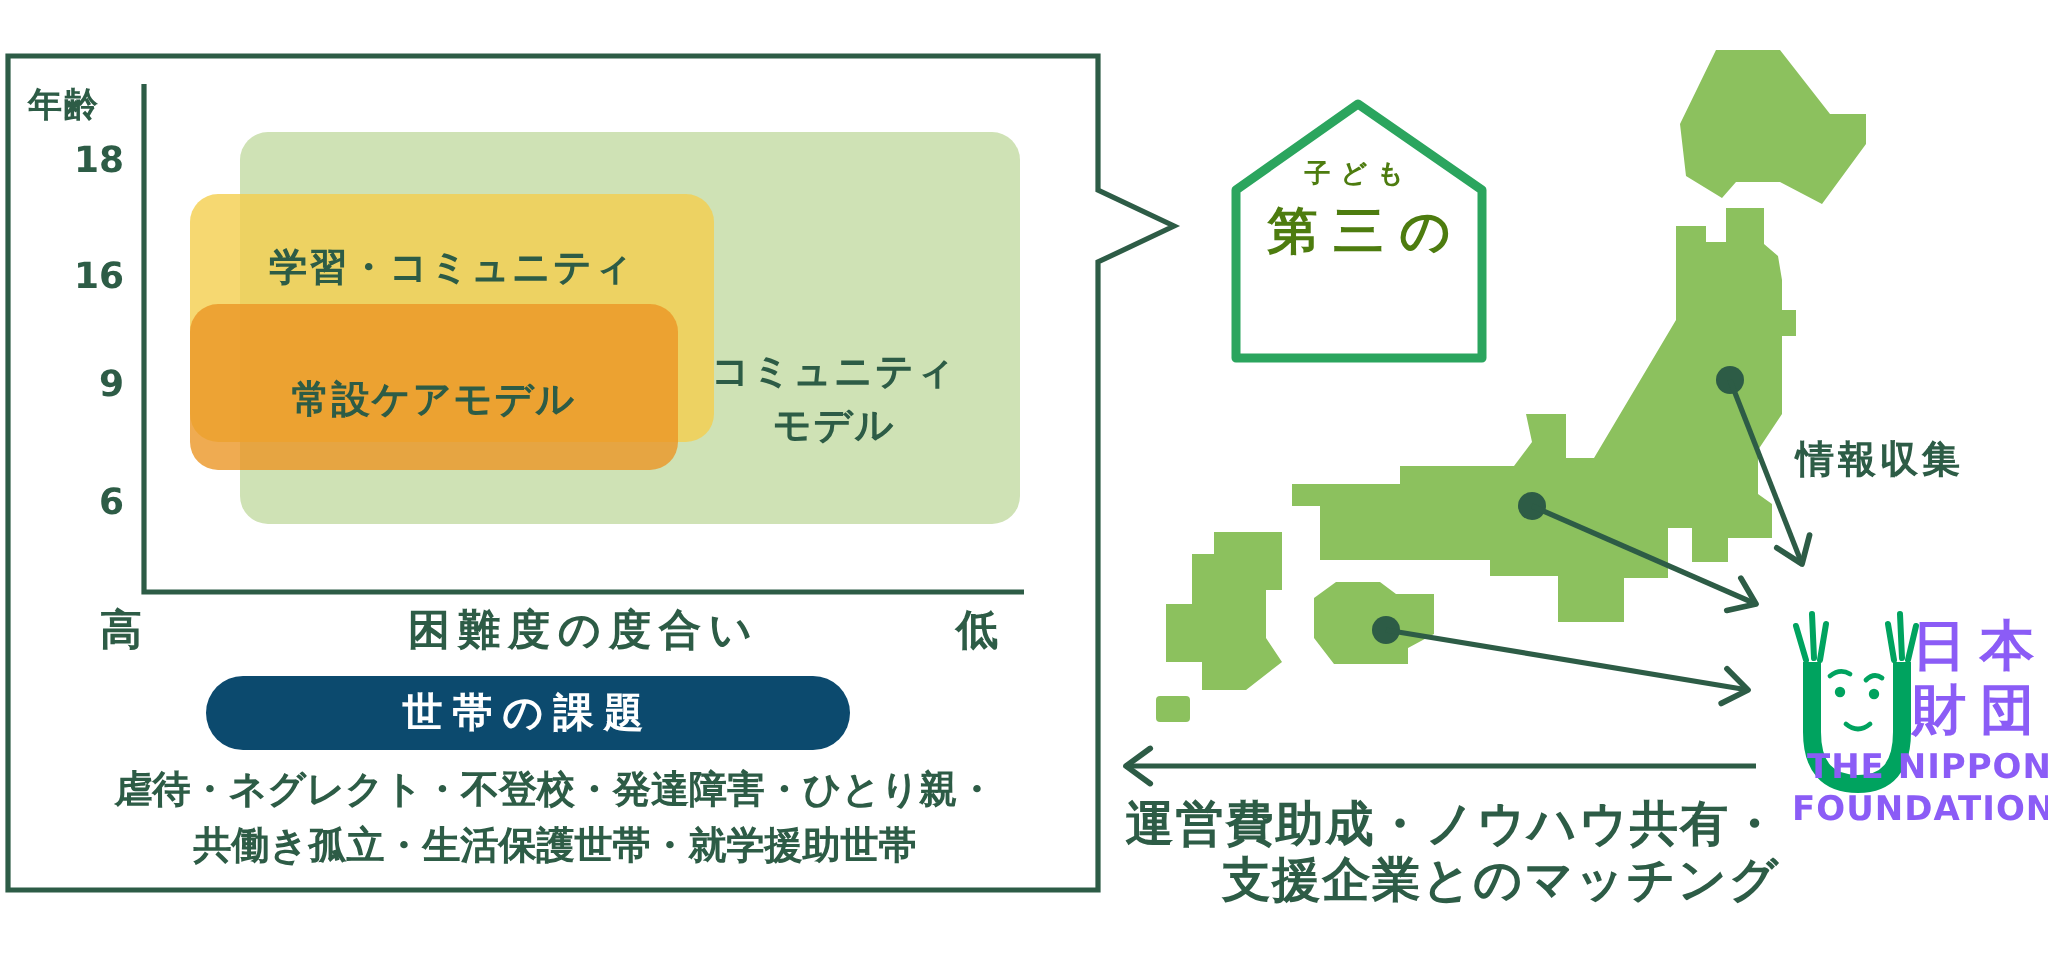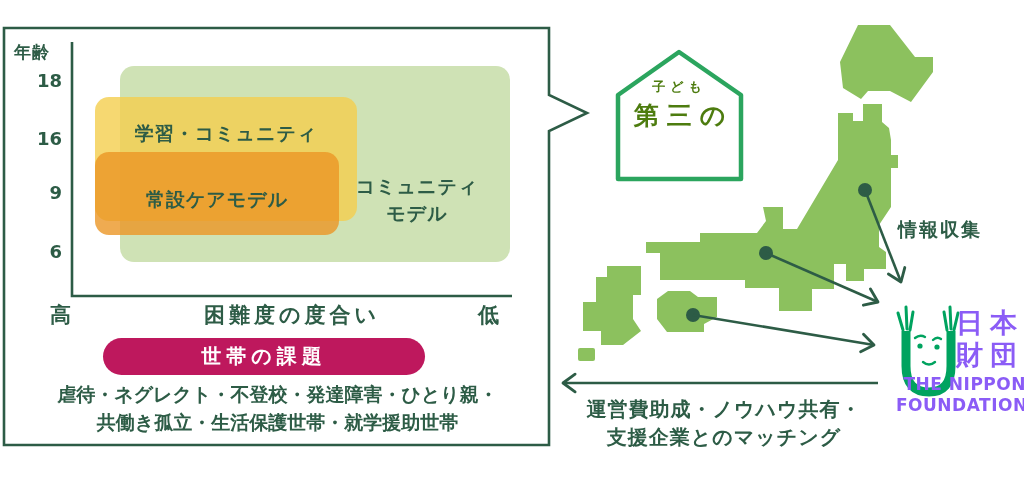--- a/index.html
+++ b/index.html
@@ -18,36 +18,36 @@
   .tick-9{top:182px;}
   .tick-6{top:241px;}
   .model-label{font-size:19px;letter-spacing:1px;}
   .learning{left:96px;top:121px;width:260px;}
   .care{left:95px;top:187px;width:244px;}
   .community{left:346px;top:133px;width:142px;line-height:27px;white-space:normal;margin-top:40px;}
   .x-high{left:50px;top:301px;font-size:21px;}
   .x-mid{left:72px;top:301px;width:440px;font-size:21px;letter-spacing:4px;}
   .x-low{left:478px;top:301px;font-size:21px;}
   .pill{
-    left:103px;top:338px;width:322px;height:37px;border-radius:19px;background:#be185d;
+    left:103px;top:338px;width:322px;height:37px;border-radius:19px;background:#0c4a6e;
     display:flex;align-items:center;justify-content:center;color:#ffffff;font-size:20px;letter-spacing:5px;
   }
   .issues{left:6px;width:543px;font-size:19px;letter-spacing:0px;}
   .issues-1{top:382px;}
   .issues-2{top:410px;}
   
   .house-t{color:#4d7c0f;left:619px;width:121px;}
   .house-small{top:78px;font-size:13px;letter-spacing:5px;}
   .house-l1{top:99px;font-size:25px;letter-spacing:8px;text-indent:8px;}
   .house-l2{top:134px;font-size:25px;letter-spacing:8px;text-indent:8px;}
   
   .info-line{left:898px;width:126px;font-size:19px;letter-spacing:2px;}
   .info-1{top:190px;}
   .info-2{top:217px;}
-  .support-line{left:558px;width:332px;font-size:20px;letter-spacing:1px;}
+  .support-line{left:558px;width:332px;font-size:24px;letter-spacing:1px;text-align:right;}
   .support-1{top:396px;}
   .support-2{top:424px;}
   
   .tnf{color:#8b5cf6;text-align:right;}
   .tnf-kanji{left:954px;width:70px;font-size:27px;letter-spacing:7px;}
   .tnf-k1{top:305px;}
   .tnf-k2{top:337px;}
   .tnf-en{left:896px;width:130px;font-size:17px;letter-spacing:0.5px;}
   .tnf-e1{top:374px;}
   .tnf-e2{top:395px;}

